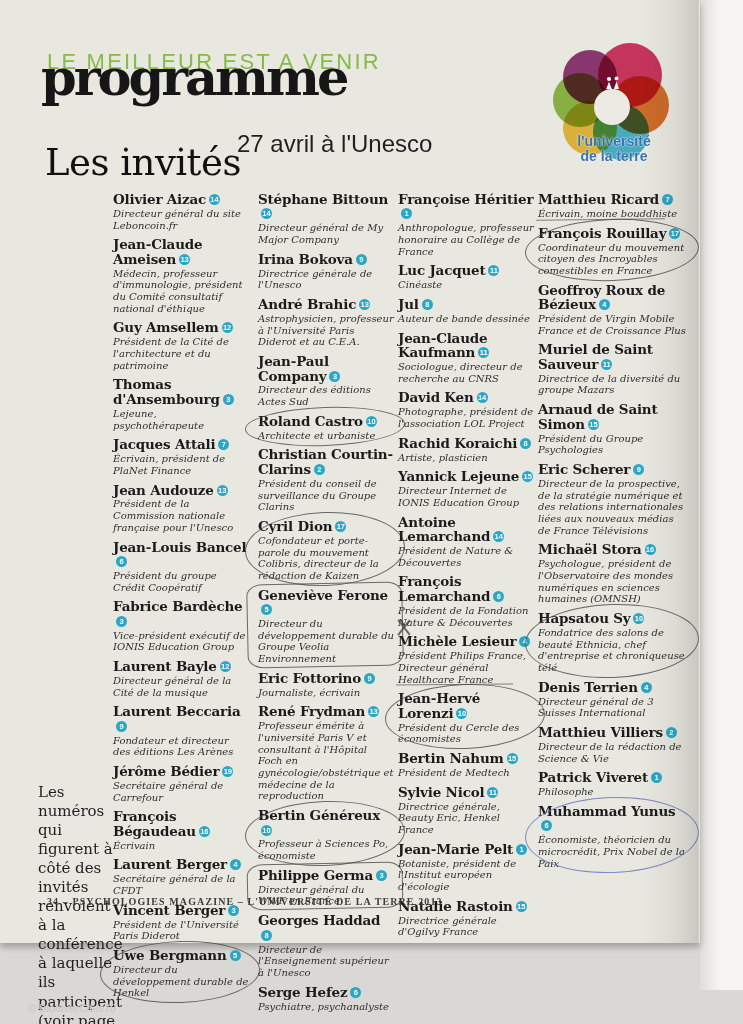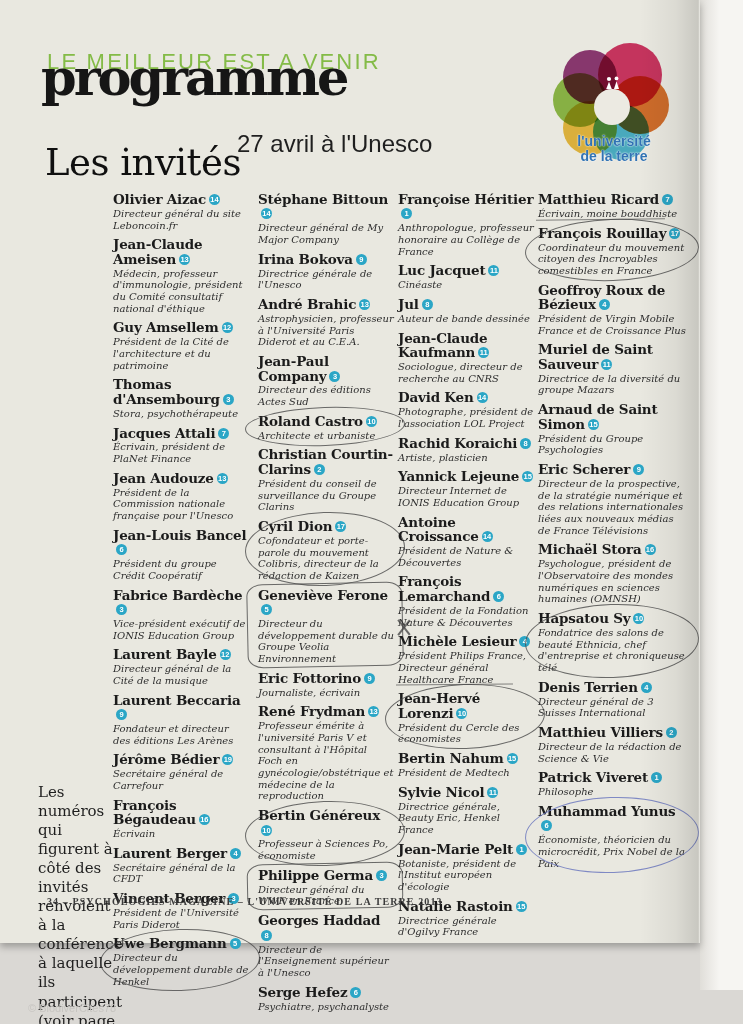--- a/index.html
+++ b/index.html
@@ -109,21 +109,21 @@
     <div class="g-desc">Médecin, professeur d'immunologie, président du Comité consultatif national d'éthique</div>
   </div>
 
   <div class="entry">
     <div class="g-name"><span class="g-name-text">Guy Amsellem</span><span class="badge">12</span></div>
     <div class="g-desc">Président de la Cité de l'architecture et du patrimoine</div>
   </div>
 
   <div class="entry">
     <div class="g-name"><span class="g-name-text">Thomas d'Ansembourg</span><span class="badge">3</span></div>
-    <div class="g-desc">Stora, psychothérapeute</div>
+    <div class="g-desc">Lejeune, psychothérapeute</div>
   </div>
 
   <div class="entry">
     <div class="g-name"><span class="g-name-text">Jacques Attali</span><span class="badge">7</span></div>
     <div class="g-desc">Écrivain, président de PlaNet Finance</div>
   </div>
 
   <div class="entry">
     <div class="g-name"><span class="g-name-text">Jean Audouze</span><span class="badge">13</span></div>
     <div class="g-desc">Président de la Commission nationale française pour l'Unesco</div>
@@ -282,21 +282,21 @@
     <div class="g-name"><span class="g-name-text">Rachid Koraichi</span><span class="badge">8</span></div>
     <div class="g-desc">Artiste, plasticien</div>
   </div>
 
   <div class="entry">
     <div class="g-name"><span class="g-name-text">Yannick Lejeune</span><span class="badge">15</span></div>
     <div class="g-desc">Directeur Internet de IONIS Education Group</div>
   </div>
 
   <div class="entry">
-    <div class="g-name"><span class="g-name-text">Antoine Croissance</span><span class="badge">14</span></div>
+    <div class="g-name"><span class="g-name-text">Antoine Lemarchand</span><span class="badge">14</span></div>
     <div class="g-desc">Président de Nature &amp; Découvertes</div>
   </div>
 
   <div class="entry">
     <div class="g-name"><span class="g-name-text">François Lemarchand</span><span class="badge">6</span></div>
     <div class="g-desc">Président de la Fondation Nature &amp; Découvertes</div>
   </div>
 
   <div class="entry">
     <div class="g-name"><span class="g-name-text">Michèle Lesieur</span><span class="badge">4</span></div>

